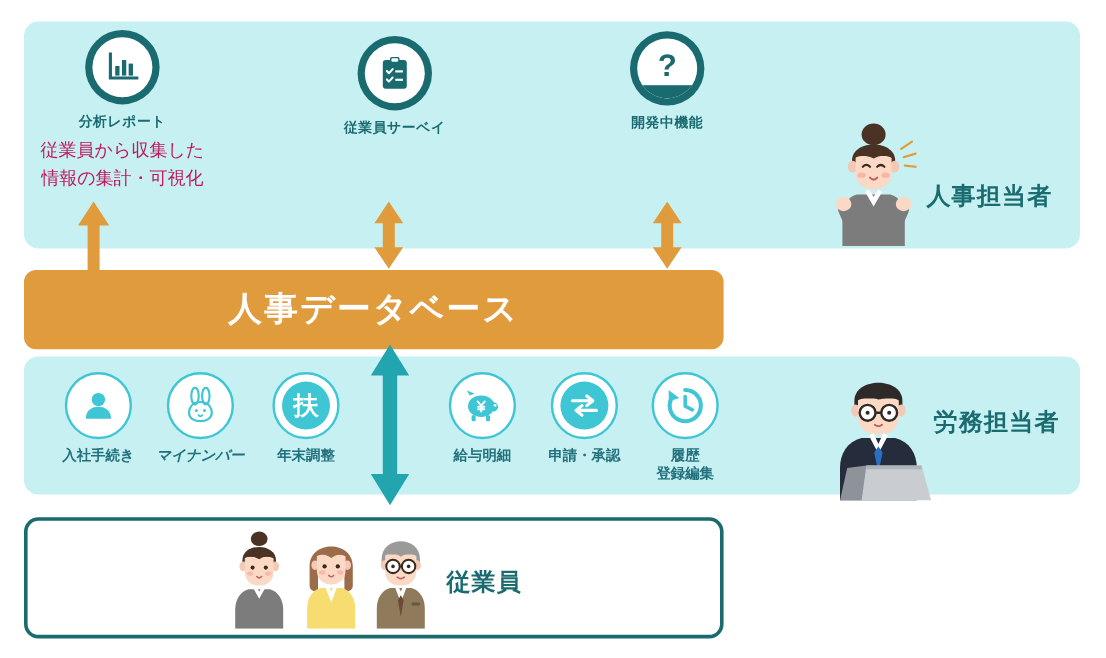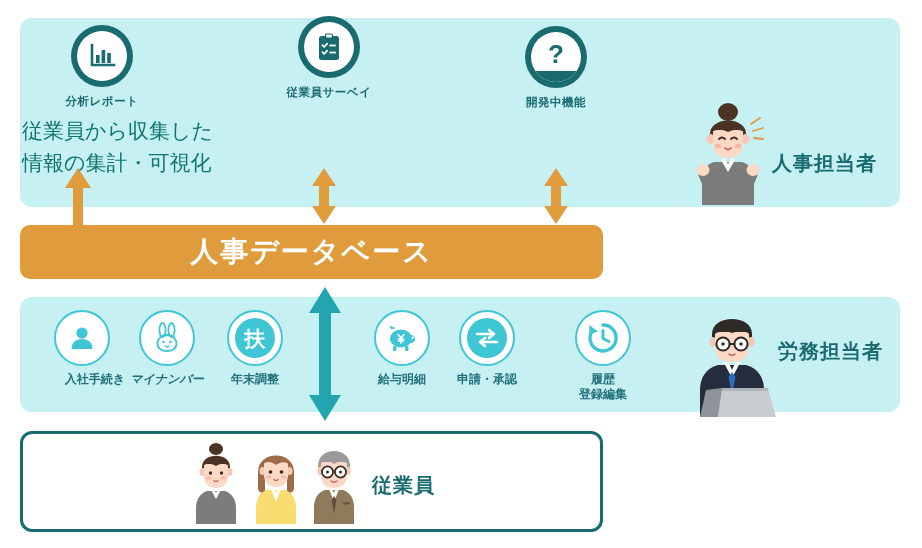--- a/index.html
+++ b/index.html
@@ -11,21 +11,21 @@
   .stage{position:absolute;left:0;top:0;width:922px;height:548px;}
 
   
   .band{
     position:absolute;background:#C6F0F2;border-radius:12px;
   }
   #band-top{left:20px;top:18px;width:880px;height:189px;}
   #band-mid{left:20px;top:297px;width:880px;height:115px;}
 
   .db-bar{
-    position:absolute;left:20px;top:225px;width:583px;height:54px;
+    position:absolute;left:20px;top:225px;width:583px;height:66px;
     background:#E09B3D;border-radius:10px;
     display:flex;align-items:center;justify-content:center;
   }
   .db-bar-label{
     color:#ffffff;font-size:28px;font-weight:bold;letter-spacing:2px;
   }
 
   .emp-box{
     position:absolute;left:20px;top:431px;width:583px;height:101px;
     background:#ffffff;border:3px solid #1A6B70;border-radius:12px;
@@ -42,21 +42,21 @@
   .circle-icon .inner{
     width:50px;height:50px;border-radius:50%;background:#ffffff;
     display:flex;align-items:center;justify-content:center;
     overflow:hidden;position:relative;
   }
   .feat-label{
     margin-top:7px;font-size:11.5px;font-weight:bold;color:#1A6B70;
     letter-spacing:.5px;white-space:nowrap;
   }
   .feat-desc{
-    margin-top:6px;font-size:21px;color:#0f766e;line-height:1.5;
+    margin-top:6px;font-size:15px;color:#be185d;line-height:1.5;
     white-space:nowrap;
   }
 
   
   .func{position:absolute;text-align:center;width:86px;}
   .func-circle{
     width:56px;height:56px;border-radius:50%;
     background:#ffffff;border:2px solid #3FC6D4;
     margin:0 auto;display:flex;align-items:center;justify-content:center;
     box-sizing:border-box;
@@ -98,21 +98,21 @@
         </svg>
       </div>
     </div>
     <div class="feat-label">分析レポート</div>
     <div class="feat-desc">
       <div>従業員から収集した</div>
       <div>情報の集計・可視化</div>
     </div>
   </div>
 
-  <div class="feat" id="feat-2" style="left:232px;top:16px;width:194px;">
+  <div class="feat" id="feat-2" style="left:232px;top:30px;width:194px;">
     <div class="circle-icon">
       <div class="inner">
         <svg width="30" height="32" viewBox="0 0 30 32" aria-hidden="true">
           <rect x="5" y="5" width="20" height="24" rx="2.5" fill="#1A6B70"></rect>
           <rect x="11" y="2.5" width="8" height="5" rx="1.6" fill="#1A6B70"></rect>
           <rect x="12.2" y="3.6" width="5.6" height="2.8" rx="1" fill="#ffffff"></rect>
           <path d="M8.4 14.2 L10.1 16 L13.2 12.6" stroke="#ffffff" stroke-width="1.7" fill="none" stroke-linecap="round" stroke-linejoin="round"></path>
           <rect x="15.4" y="13.6" width="6.4" height="1.8" fill="#ffffff"></rect>
           <path d="M8.4 21.2 L10.1 23 L13.2 19.6" stroke="#ffffff" stroke-width="1.7" fill="none" stroke-linecap="round" stroke-linejoin="round"></path>
           <rect x="15.4" y="20.6" width="6.4" height="1.8" fill="#ffffff"></rect>
@@ -187,21 +187,21 @@
       <polygon points="16,2 28,20 21,20 21,40 28,40 16,58 4,40 11,40 11,20 4,20" fill="#E09B3D"></polygon>
     </svg>
   </div>
 
   <div class="db-bar">
     <span class="db-bar-label">人事データベース</span>
   </div>
 
   <div class="band" id="band-mid"></div>
 
-  <div class="func" style="left:39px;top:310px;text-align:right;">
+  <div class="func" style="left:39px;top:310px;">
     <div class="func-circle">
       <svg width="30" height="30" viewBox="0 0 30 30" aria-hidden="true">
         <circle cx="15" cy="10" r="5.6" fill="#3FC6D4"></circle>
         <path d="M4.5 26 C4.5 18.5 10 16 15 16 C20 16 25.5 18.5 25.5 26 Z" fill="#3FC6D4"></path>
       </svg>
     </div>
     <div class="func-label">
       <div>入社手続き</div>
     </div>
   </div>
@@ -257,21 +257,21 @@
         <rect x="20" y="23" width="3.4" height="5" rx="1" fill="#3FC6D4"></rect>
         <circle cx="27.6" cy="14.8" r="1.2" fill="#ffffff"></circle>
         <path d="M13 11.5 L16 15 L19 11.5 M16 15 L16 20 M13.4 16 L18.6 16 M13.4 18 L18.6 18" stroke="#ffffff" stroke-width="1.6" fill="none" stroke-linecap="round"></path>
       </svg>
     </div>
     <div class="func-label">
       <div>給与明細</div>
     </div>
   </div>
 
-  <div class="func" style="left:560px;top:310px;">
+  <div class="func" style="left:528px;top:310px;">
     <div class="func-circle">
       <svg width="34" height="34" viewBox="0 0 34 34" aria-hidden="true">
         <path d="M17 4 A13 13 0 1 1 6.5 9.4" stroke="#3FC6D4" stroke-width="3.4" fill="none" stroke-linecap="round"></path>
         <polygon points="3.2,4 12,10.6 3.4,13.6" fill="#3FC6D4"></polygon>
         <path d="M17 9.5 L17 17.5 L23 20.5" stroke="#3FC6D4" stroke-width="3" fill="none" stroke-linecap="round" stroke-linejoin="round"></path>
       </svg>
     </div>
     <div class="func-label">
       <div>履歴</div>
       <div>登録編集</div>

